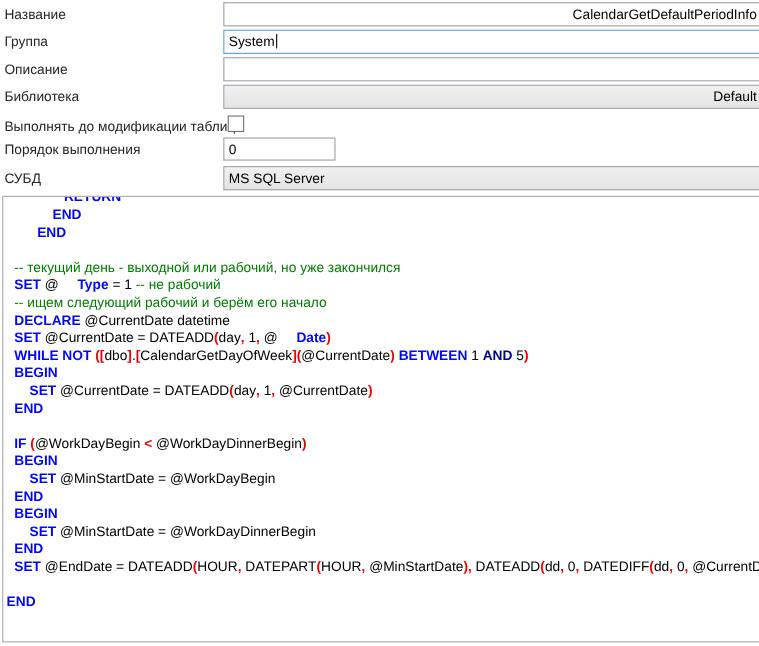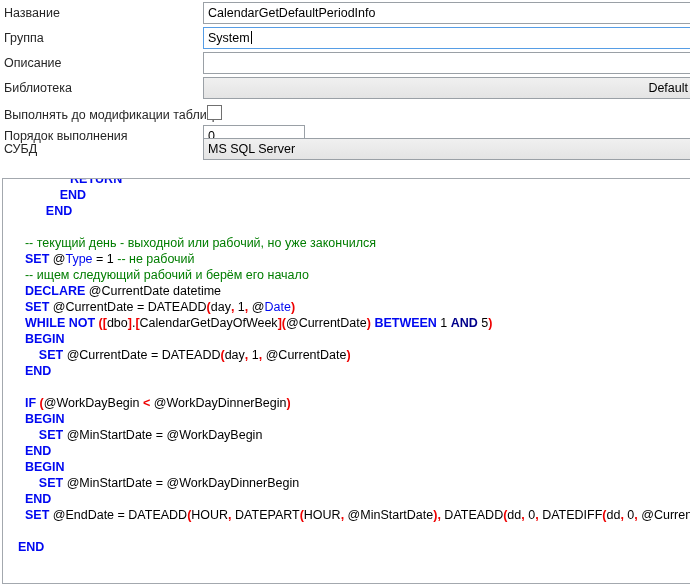--- a/index.html
+++ b/index.html
@@ -26,38 +26,38 @@
   .caret { display:inline-block; width:1px; height:13px; background:#000; vertical-align:-2px; margin-left:1px; }
   .checkbox {
     position:absolute; left:207px; top:1px; width:15px; height:15px;
     border:1px solid #707070; background:#fff;
   }
   .code-box {
     position:absolute; left:2px; top:178px; right:-2px; height:406px;
     border:1px solid #a3a8ae; overflow:hidden; background:#fff;
   }
   .code {
-    margin:-8px 0 0 12px; padding:0 0 0 3px;
+    margin:-8px 0 0 0; padding:0 0 0 3px;
     font-family:"Liberation Sans", sans-serif;
     font-size:12.5px; line-height:16px; color:#000;
   }
   .code-line { height:16px; white-space:pre; }
   .s-kw { color:var(--kw); font-weight:700; }
-  .s-pr { color:var(--kw); font-weight:400; }
+  .s-pr { color:var(--kw); font-weight:700;padding-left:17px; }
   .s-an { color:var(--an); font-weight:700; }
   .s-cm { color:var(--cm); }
   .s-pn { color:var(--pn); font-weight:700; }
   .s-tx { color:#000; }
 </style>
 </head>
 <body>
 
 <div>
   <div>
-      <div class="row" style="top: 2px;">
+      <div class="row" style="top: 2px; text-align: right;">
         <span class="lbl">Название</span>
         <div class="inp"><span>CalendarGetDefaultPeriodInfo</span></div>
       </div>
       <div class="row" style="top: 27px;">
         <span class="lbl">Группа</span>
         <div class="inp focused"><span>System</span><span class="caret"></span></div>
       </div>
       <div class="row" style="top: 52px;">
         <span class="lbl">Описание</span>
         <div class="inp"><span></span></div>
@@ -67,21 +67,21 @@
         <div class="inp disabled"><span>Default</span></div>
       </div>
       <div class="row" style="top: 104px;">
         <span class="lbl">Выполнять до модификации таблиц</span>
         <div class="checkbox"></div>
       </div>
       <div class="row" style="top: 125px;">
         <span class="lbl">Порядок выполнения</span>
         <div class="inp short"><span>0</span></div>
       </div>
-      <div class="row" style="top: 138px;">
+      <div class="row" style="top: 151px;">
         <span class="lbl">СУБД</span>
         <div class="inp disabled"><span>MS SQL Server</span></div>
       </div>
     </div>
   <div class="code-box">
     <div class="code">
         <div class="code-line"><span class="s-tx">               </span><span class="s-kw">RETURN</span></div>
         <div class="code-line"><span class="s-tx">            </span><span class="s-kw">END</span></div>
         <div class="code-line"><span class="s-tx">        </span><span class="s-kw">END</span></div>
         <div class="code-line">&nbsp;</div>

